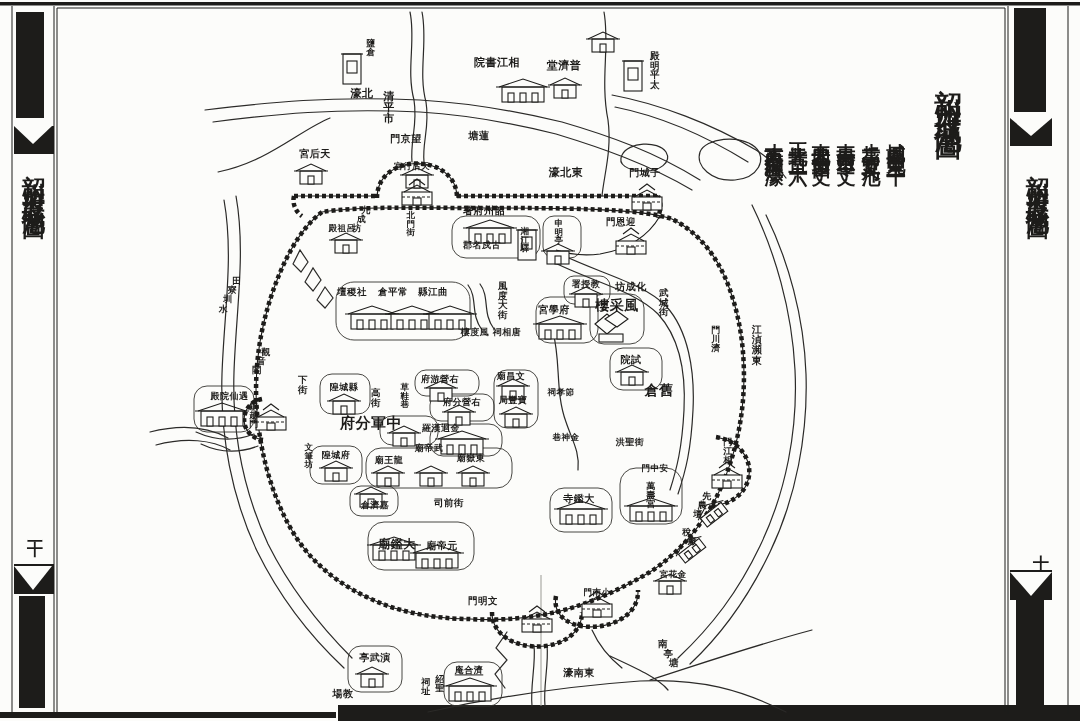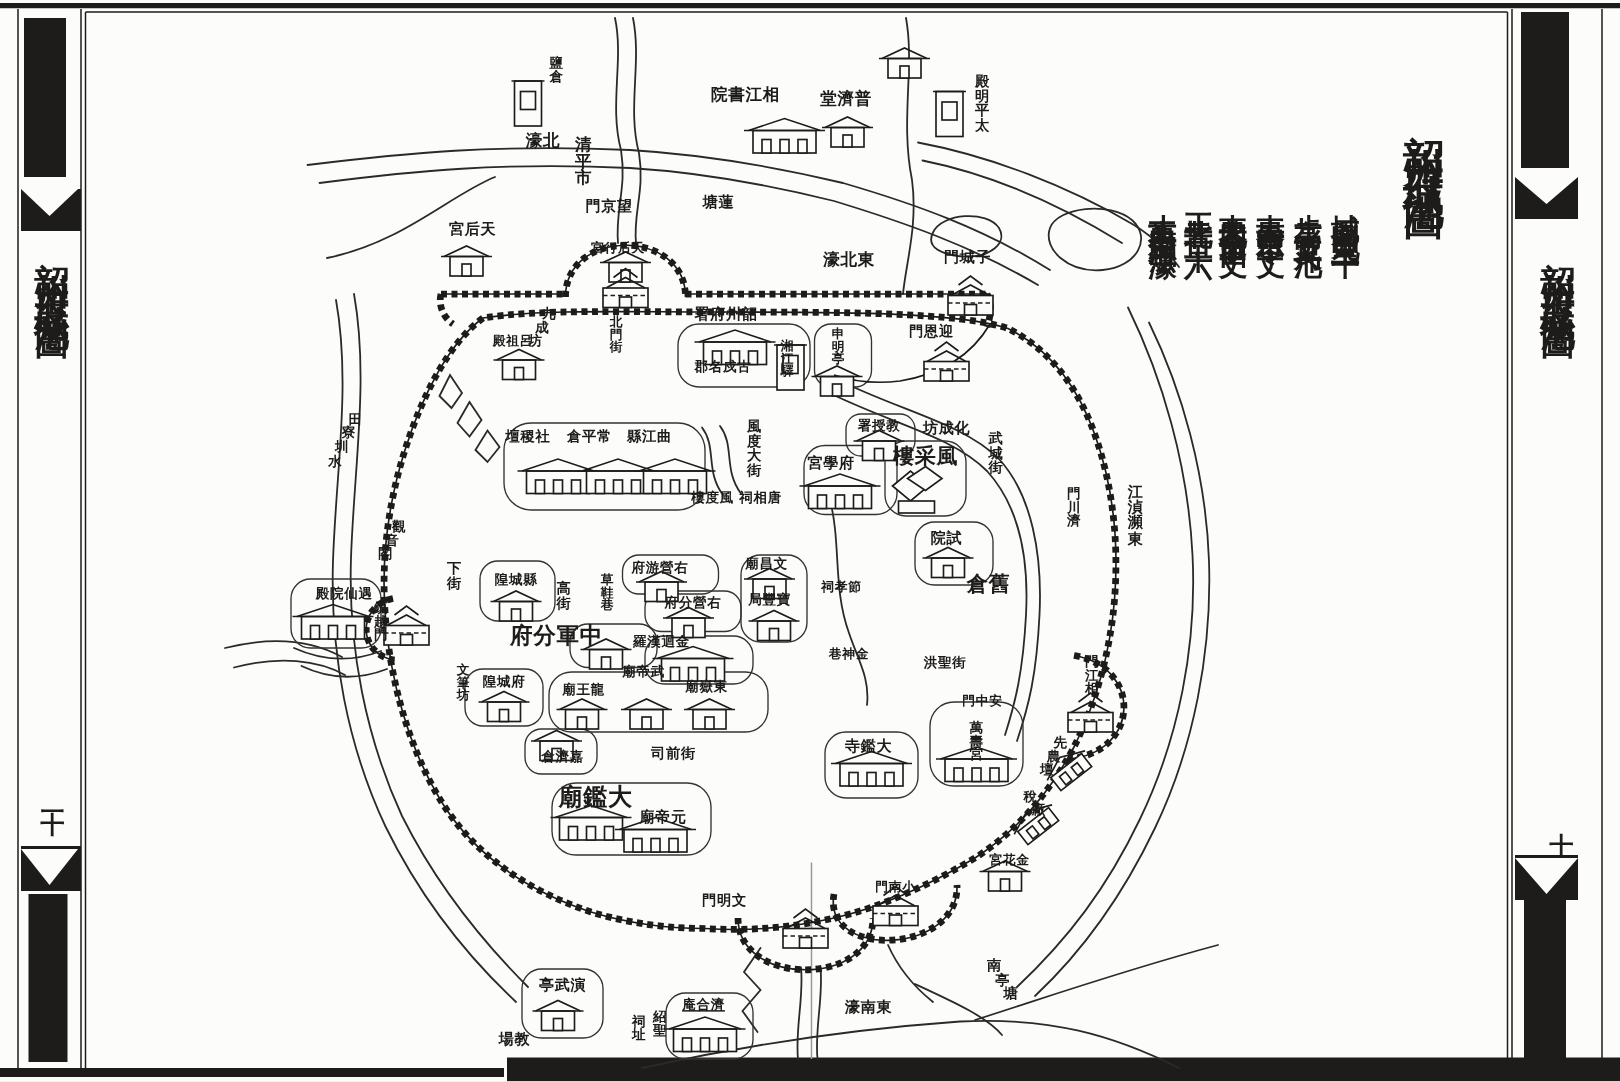--- a/index.html
+++ b/index.html
@@ -586,21 +586,21 @@
       <div class="lbl" style="left: 429px; top: 449px; font-size: 9px;">廟帝武</div>
       <div class="lbl" style="left: 389px; top: 461px; font-size: 9px;">廟王龍</div>
       <div class="lbl" style="left: 449px; top: 503px; font-size: 9.5px;">司前街</div>
       <div class="lbl" style="left: 336px; top: 456px; font-size: 9px;">隍城府</div>
       <div class="lbl" style="left: 309px; top: 456px; font-size: 8.5px;">
         <span>文</span>
         <span>筆</span>
         <span>坊</span>
       </div>
       <div class="lbl" style="left: 375px; top: 506px; font-size: 9px;">倉濟嘉</div>
-      <div class="lbl" style="left: 397px; top: 532px; font-size: 16px;">廟鑑大</div>
+      <div class="lbl" style="left: 397px; top: 544px; font-size: 12px;">廟鑑大</div>
       <div class="lbl" style="left: 442px; top: 546px; font-size: 10px; text-align: right;">廟帝元</div>
       <div class="lbl" style="left: 375px; top: 658px; font-size: 10px;">亭武演</div>
       <div class="lbl" style="left: 343px; top: 694px; font-size: 10px;">場教</div>
       <div class="lbl" style="left: 483px; top: 601px; font-size: 9.5px;">門明文</div>
       <div class="lbl" style="left: 597px; top: 592px; font-size: 8.5px;">門南小</div>
       <div class="lbl" style="left: 440px; top: 684px; font-size: 9px;">
         <span>紹</span>
         <span>聖</span>
       </div>
       <div class="lbl" style="left: 426px; top: 687px; font-size: 9px;">

